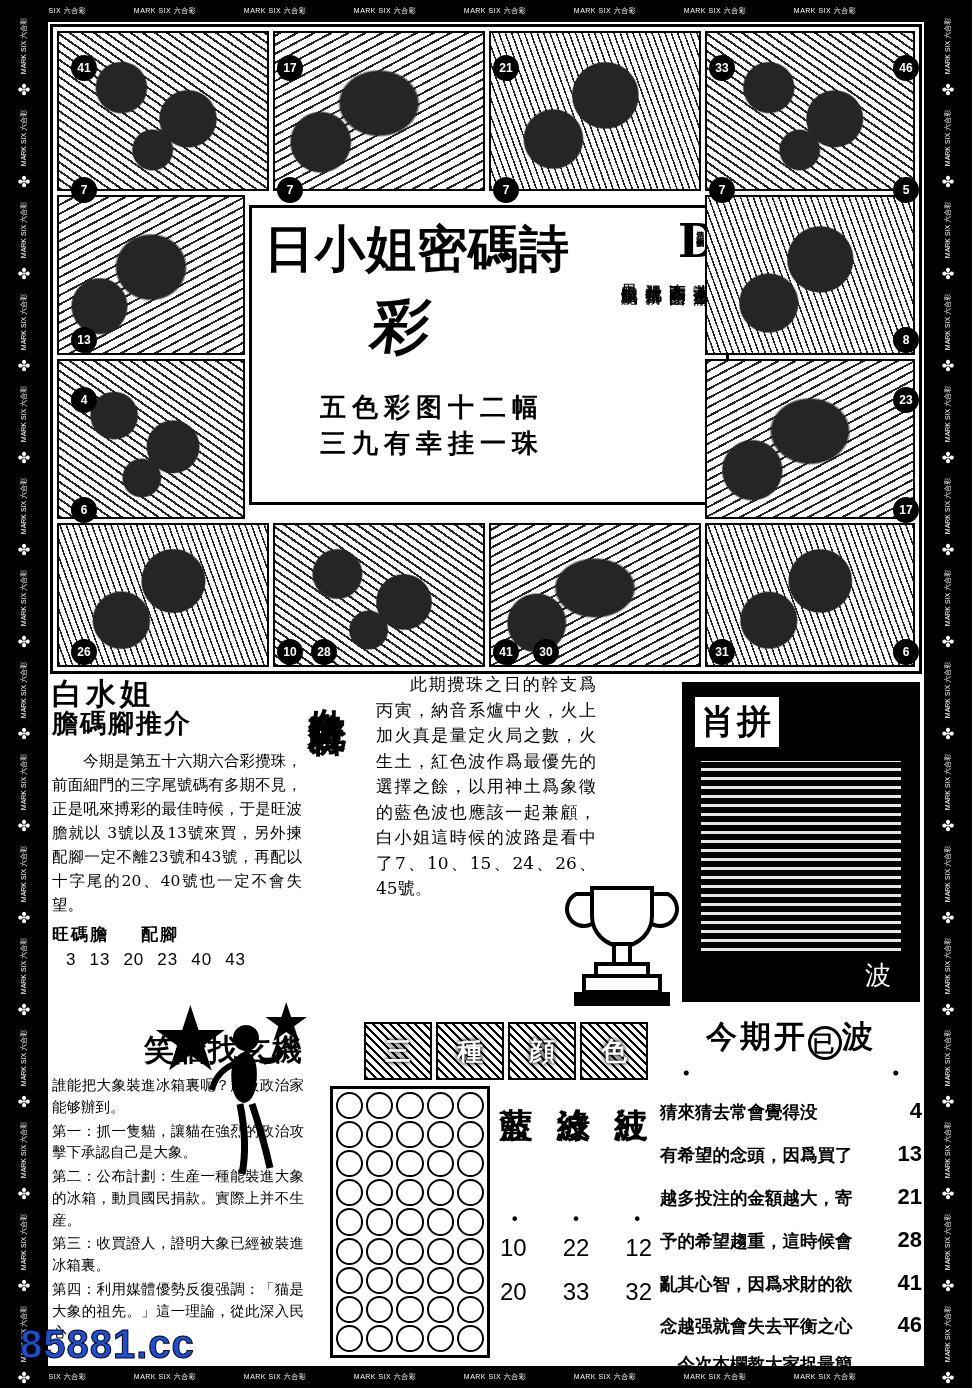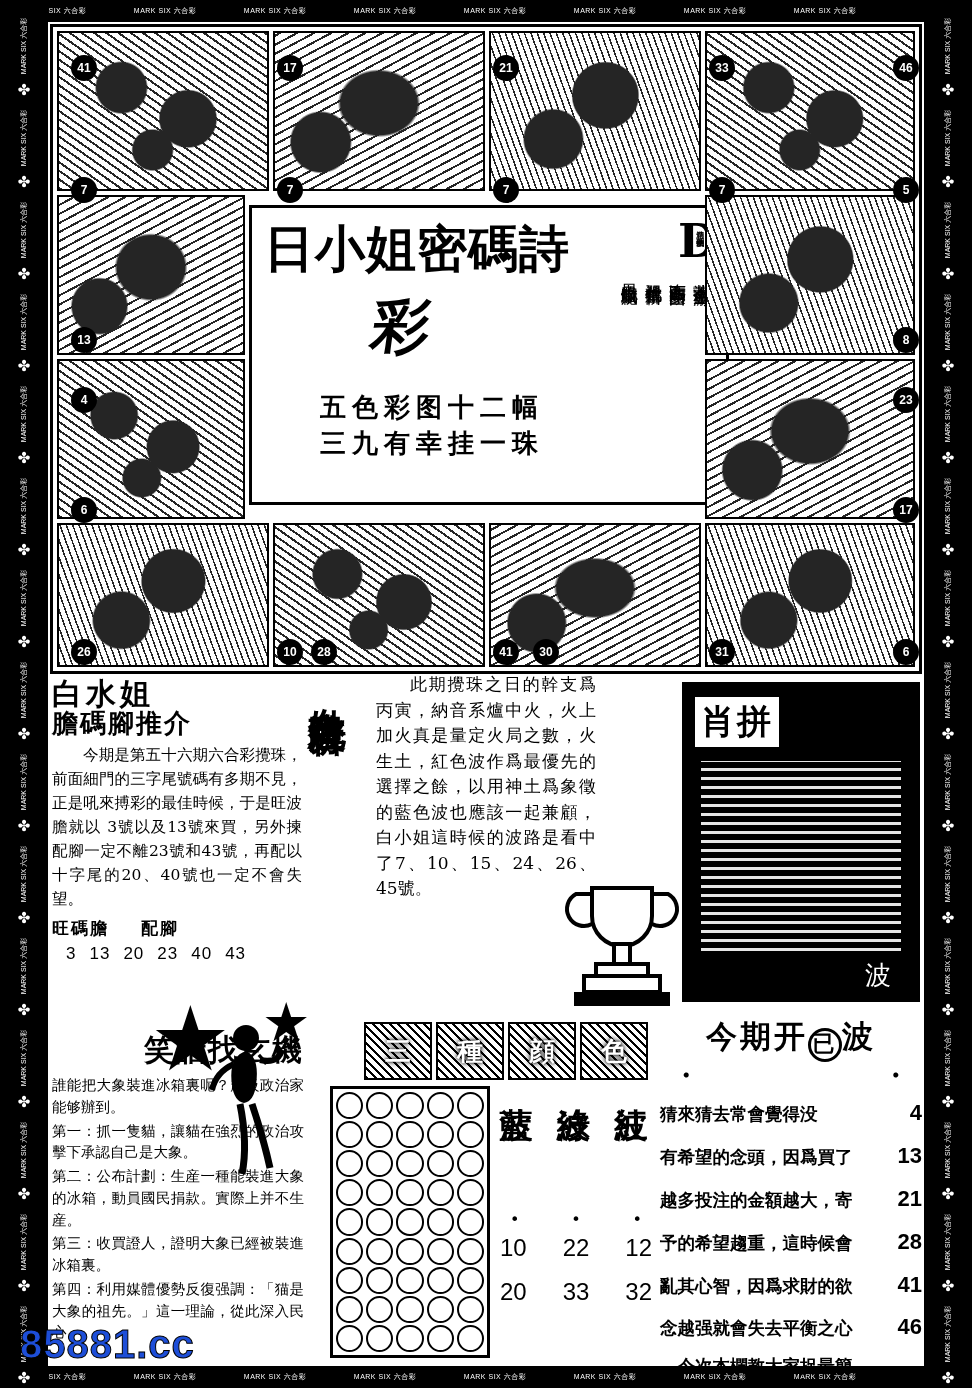--- a/index.html
+++ b/index.html
@@ -144,21 +144,21 @@
 
   
   .intro { left:2px; top:0; width:250px; }
   .intro-head {
     font-family:"DejaVu Serif", serif;
     font-size:30px; font-weight:bold; letter-spacing:4px;
     line-height:1.05;
   }
   .intro-head .l2 { font-size:26px; letter-spacing:2px; }
   .intro-body {
-    margin-top:6px;
+    margin-top:12px;
     font-family:"DejaVu Serif", serif;
     font-size:15.5px; line-height:1.55; text-indent:2em;
     text-align:justify;
   }
   .intro-labels {
     margin-top:6px; font-family:"DejaVu Serif", serif;
     font-size:17px; font-weight:bold; letter-spacing:2px;
   }
   .intro-labels .sp { display:inline-block; width:32px; }
   .intro-nums {
@@ -277,21 +277,21 @@
   .wave-nums .r { display:flex; justify-content:space-between; margin-bottom:16px; }
   .wave-dots {
     position:absolute; left:192px; top:188px; width:132px;
     display:flex; justify-content:space-between;
     font-size:16px;
   }
 
   
   .rcol { left:610px; top:338px; width:262px; }
   .rcol-title {
-    font-family:Liberation Mono, monospace;
+    font-family:Liberation Sans, sans-serif;
     font-size:31px; font-weight:bold; letter-spacing:3px;
     text-align:center;
   }
   .rcol-title .circ {
     display:inline-block; border:3px solid #000; border-radius:50%;
     width:34px; height:34px; line-height:30px; text-align:center;
     font-size:22px; vertical-align:-4px;
   }
   .rcol-swirl {
     height:26px;

